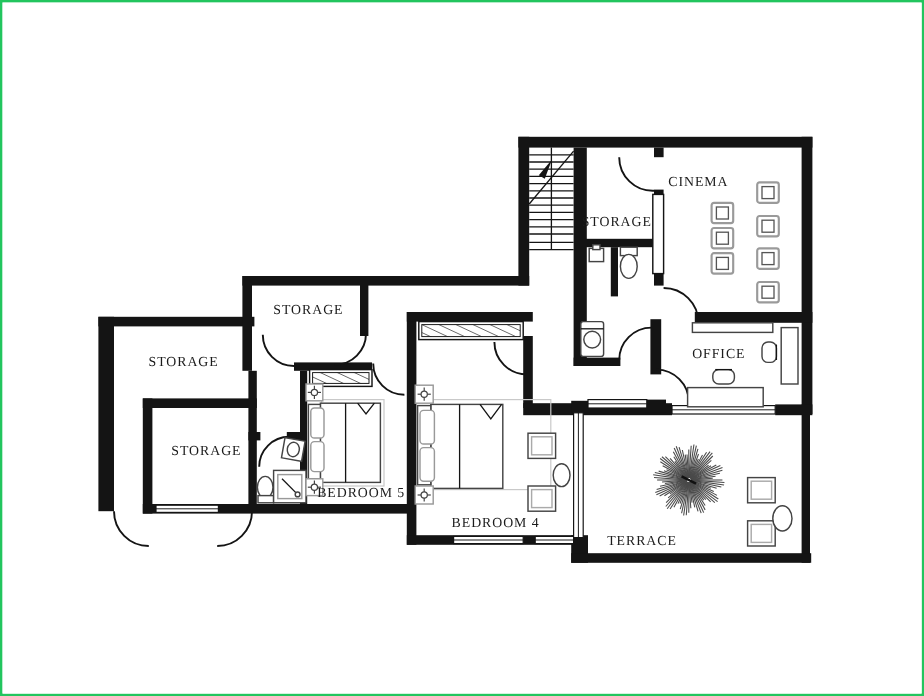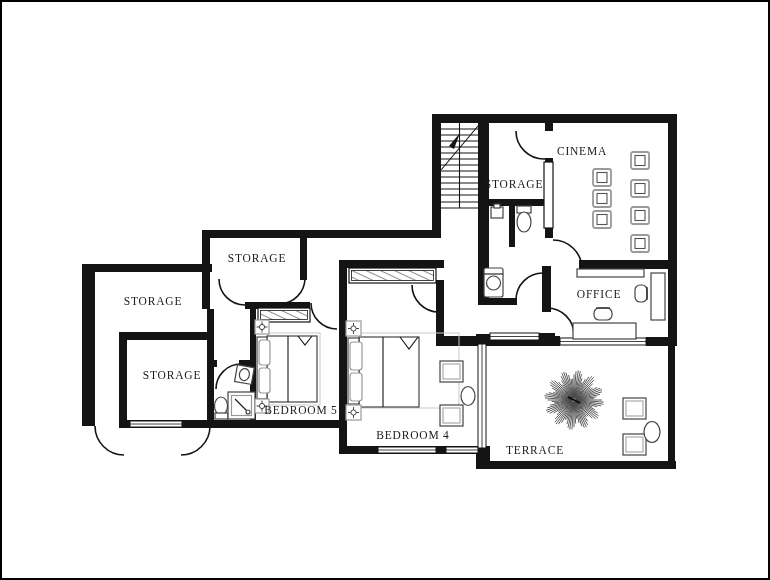--- a/index.html
+++ b/index.html
@@ -1,18 +1,18 @@
 <!DOCTYPE html>
 <html><head>
 <meta charset="utf-8">
 <style>
   html,body{margin:0;padding:0;background:#ffffff;}
   .frame{
     position:relative;width:770px;height:580px;background:#ffffff;
-    box-sizing:border-box;border:2px solid #000000;overflow:hidden;
+    box-sizing:border-box;border:2px solid #22c55e;overflow:hidden;
     font-family:"Liberation Serif","DejaVu Serif",serif;
   }
   svg{position:absolute;left:0;top:0;}
   .wall{fill:#141414;}
   .door{stroke:#141414;stroke-width:1.6;fill:none;}
   .thin{stroke:#141414;stroke-width:1.1;fill:none;}
   .furn{stroke:#444;stroke-width:1.2;fill:#ffffff;}
   .furn-lt{stroke:#999;stroke-width:1.2;fill:#ffffff;}
   .faint{stroke:#c9c9c9;stroke-width:1;fill:none;}
   .win{fill:#ffffff;stroke:#141414;stroke-width:1;}

